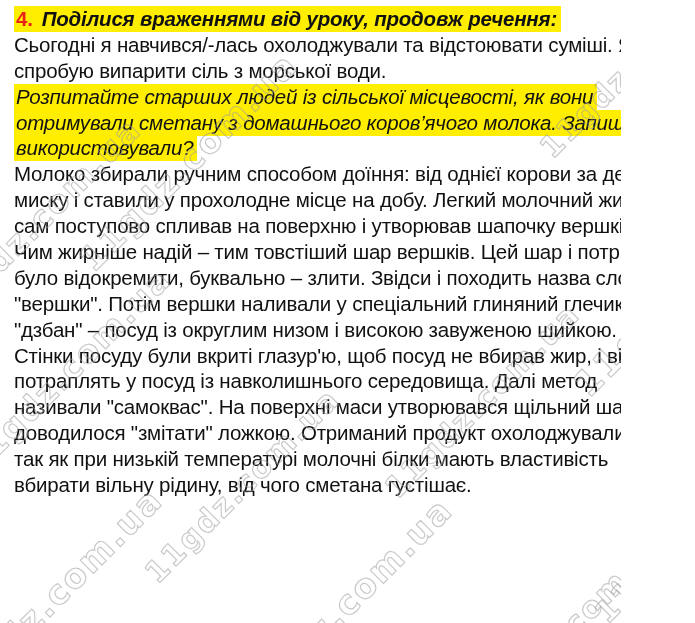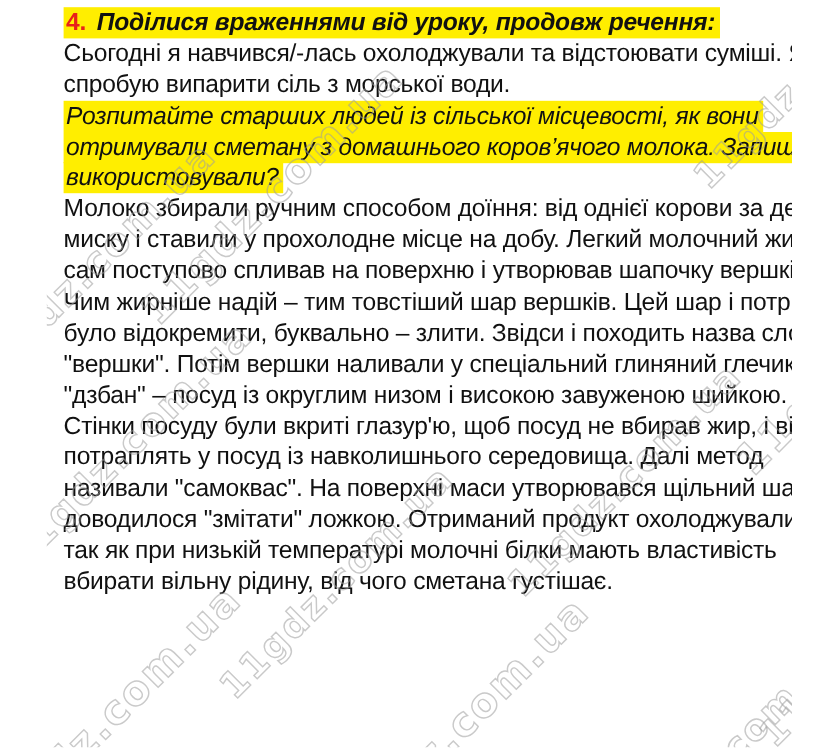--- a/index.html
+++ b/index.html
@@ -10,21 +10,20 @@
     --page-bg:#ffffff;
   }
   html,body{margin:0;padding:0;background:#ffffff;}
   .page{
     position:relative;
     width:621px;height:623px;
     background:var(--page-bg);
     overflow:hidden;
     font-family:"Liberation Sans","DejaVu Sans",sans-serif;
     color:var(--text);
-    margin-left:39px;
   }
   .content{
     position:absolute;
     left:14px;top:6px;
     width:672px;
     font-size:20.5px;
     line-height:25.9px;
     letter-spacing:-0.2px;
     z-index:1;
   }

